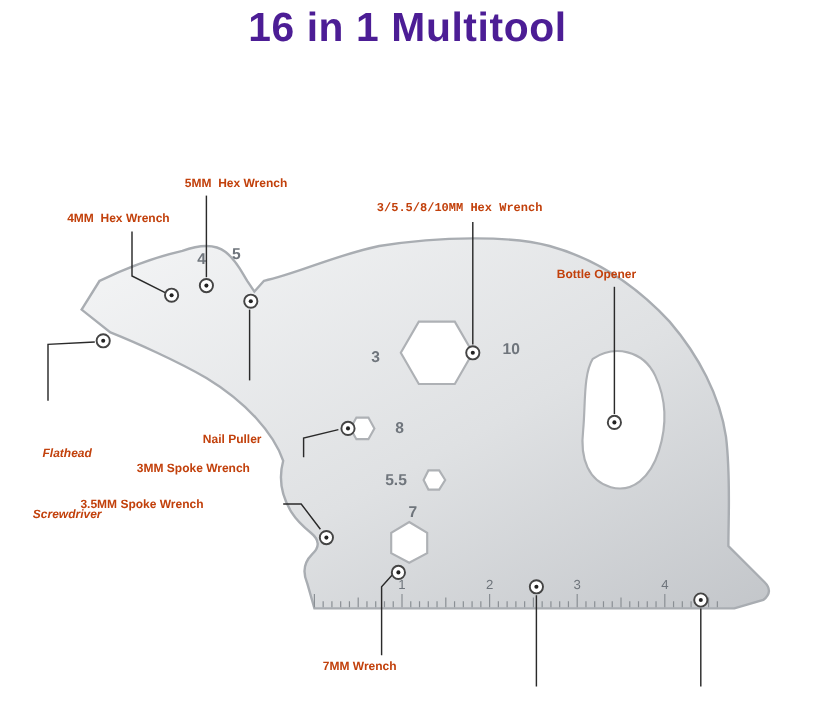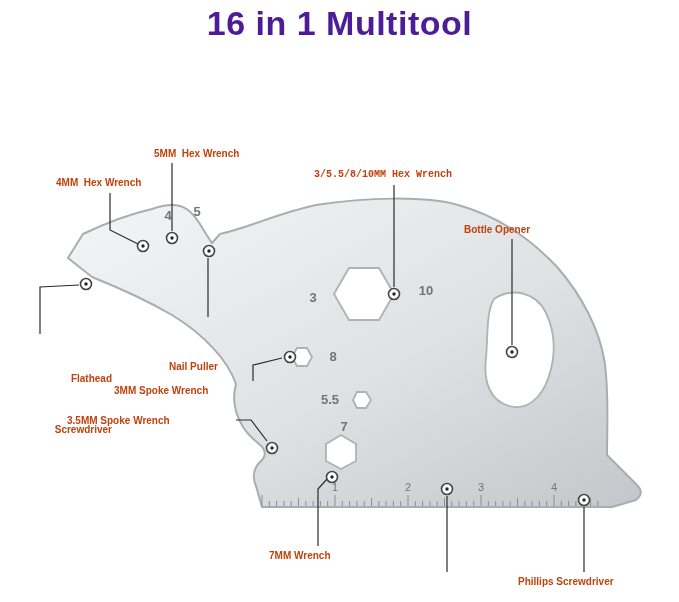--- a/index.html
+++ b/index.html
@@ -23,21 +23,21 @@
   }
   .tool-svg{position:absolute;left:0;top:0;width:679px;height:602px;}
   .callout-label{
     position:absolute;
     font-size:10px;
     font-weight:bold;
     color:#c2410c;
     white-space:pre;
     line-height:17px;
   }
-  .callout-label.center{text-align:right;}
+  .callout-label.center{text-align:center;font-style:italic;}
   .body-outline{fill:url(#steel);stroke:#a9adb2;stroke-width:2;}
   .cutout{fill:#ffffff;stroke:#aeb1b5;stroke-width:1.8;}
   .callout-line{fill:none;stroke:#2a2a2a;stroke-width:1.2;}
   .marker-ring{fill:#ffffff;stroke:#444444;stroke-width:1.6;}
   .marker-dot{fill:#222222;}
   .tool-num{fill:#6f757c;font-family:"Liberation Sans",sans-serif;font-size:13px;font-weight:600;}
   .ruler-num{fill:#6f757c;font-family:"Liberation Sans",sans-serif;font-size:11px;}
   .ticks{stroke:#8a8f94;stroke-width:1;fill:none;}
 </style>
 </head>
@@ -172,14 +172,13 @@
   <div class="callout-label" style="left:464px;top:221px;">Bottle Opener</div>
   <div class="callout-label" style="left:169px;top:326px;margin-top:32px;">Nail Puller</div>
   <div class="callout-label center" style="left:0px;top:336px;width:112px;">
     <div>Flathead</div>
     <div>Screwdriver</div>
   </div>
   <div class="callout-label" style="left:114px;top:382px;">3MM Spoke Wrench</div>
   <div class="callout-label" style="left:67px;top:412px;">3.5MM Spoke Wrench</div>
   <div class="callout-label" style="left:269px;top:547px;">7MM Wrench</div>
   <div class="callout-label" style="left:424px;top:573px;margin-top:28px;">Ruler</div>
-  <div class="callout-label" style="left:518px;top:573px;">Phillips Screwdriver</div>
 </div>
 
 </body></html>

